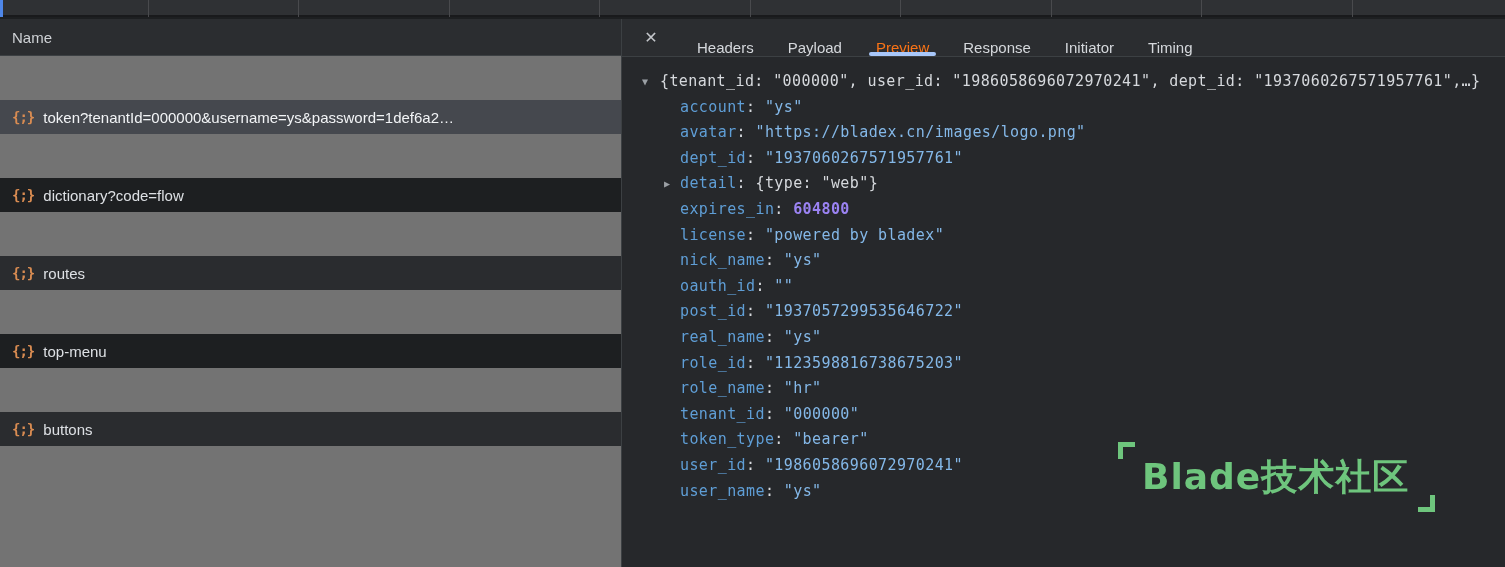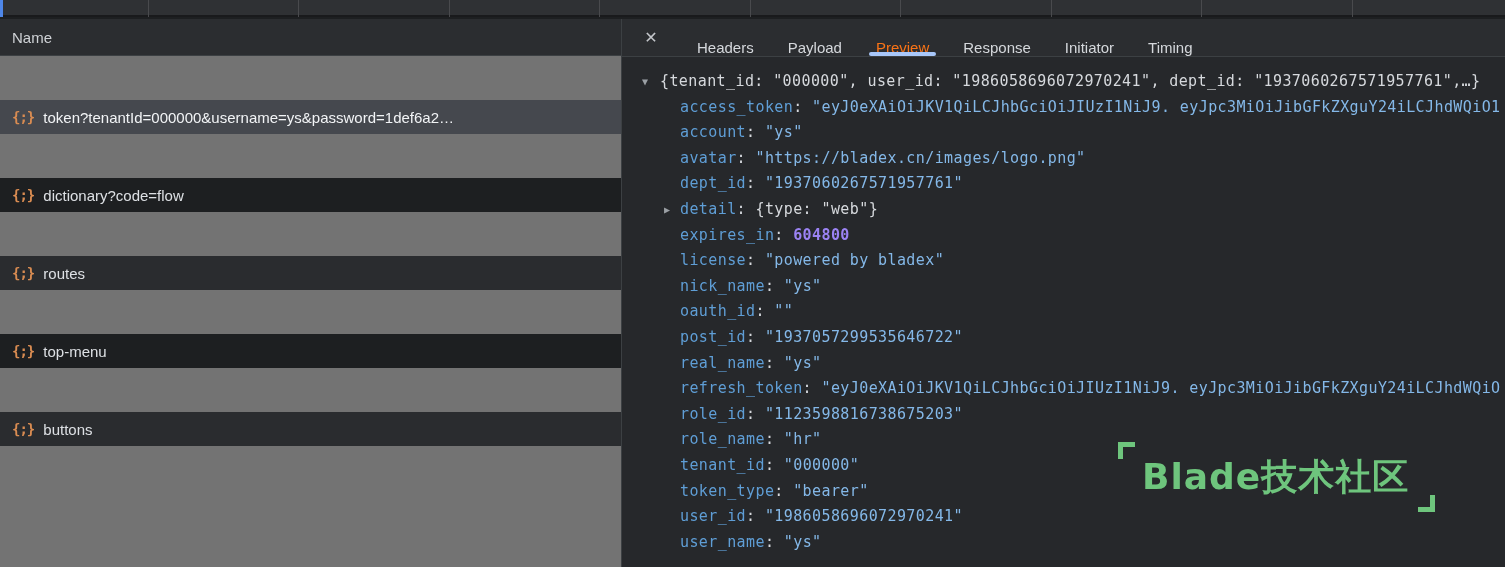--- a/index.html
+++ b/index.html
@@ -227,23 +227,20 @@
         </div>
     </div>
 
     <div class="preview">
       <div class="pline root">
         <span class="tri root-pos">▼</span>
         <span>{tenant_id: "000000", user_id: "1986058696072970241", dept_id: "1937060267571957761",…}</span>
       </div>
 
       <div class="pline">
-        <span class="pkey">access_token</span><span class="pcolon">: </span><span class="v-str">"eyJ0eXAiOiJKV1QiLCJhbGciOiJIUzI1NiJ9. eyJpc3MiOiJibGFkZXguY24iLCJhdWQiO1</span>
-      </div>
-      <div class="pline">
         <span class="pkey">account</span><span class="pcolon">: </span><span class="v-str">"ys"</span>
       </div>
       <div class="pline">
         <span class="pkey">avatar</span><span class="pcolon">: </span><span class="v-str">"https://bladex.cn/images/logo.png"</span>
       </div>
       <div class="pline">
         <span class="pkey">dept_id</span><span class="pcolon">: </span><span class="v-str">"1937060267571957761"</span>
       </div>
       <div class="pline">
         <span class="tri detail-pos">▶</span>
@@ -259,23 +256,20 @@
         <span class="pkey">nick_name</span><span class="pcolon">: </span><span class="v-str">"ys"</span>
       </div>
       <div class="pline">
         <span class="pkey">oauth_id</span><span class="pcolon">: </span><span class="v-str">""</span>
       </div>
       <div class="pline">
         <span class="pkey">post_id</span><span class="pcolon">: </span><span class="v-str">"1937057299535646722"</span>
       </div>
       <div class="pline">
         <span class="pkey">real_name</span><span class="pcolon">: </span><span class="v-str">"ys"</span>
-      </div>
-      <div class="pline">
-        <span class="pkey">refresh_token</span><span class="pcolon">: </span><span class="v-str">"eyJ0eXAiOiJKV1QiLCJhbGciOiJIUzI1NiJ9. eyJpc3MiOiJibGFkZXguY24iLCJhdWQiO</span>
       </div>
       <div class="pline">
         <span class="pkey">role_id</span><span class="pcolon">: </span><span class="v-str">"1123598816738675203"</span>
       </div>
       <div class="pline">
         <span class="pkey">role_name</span><span class="pcolon">: </span><span class="v-str">"hr"</span>
       </div>
       <div class="pline">
         <span class="pkey">tenant_id</span><span class="pcolon">: </span><span class="v-str">"000000"</span>
       </div>

